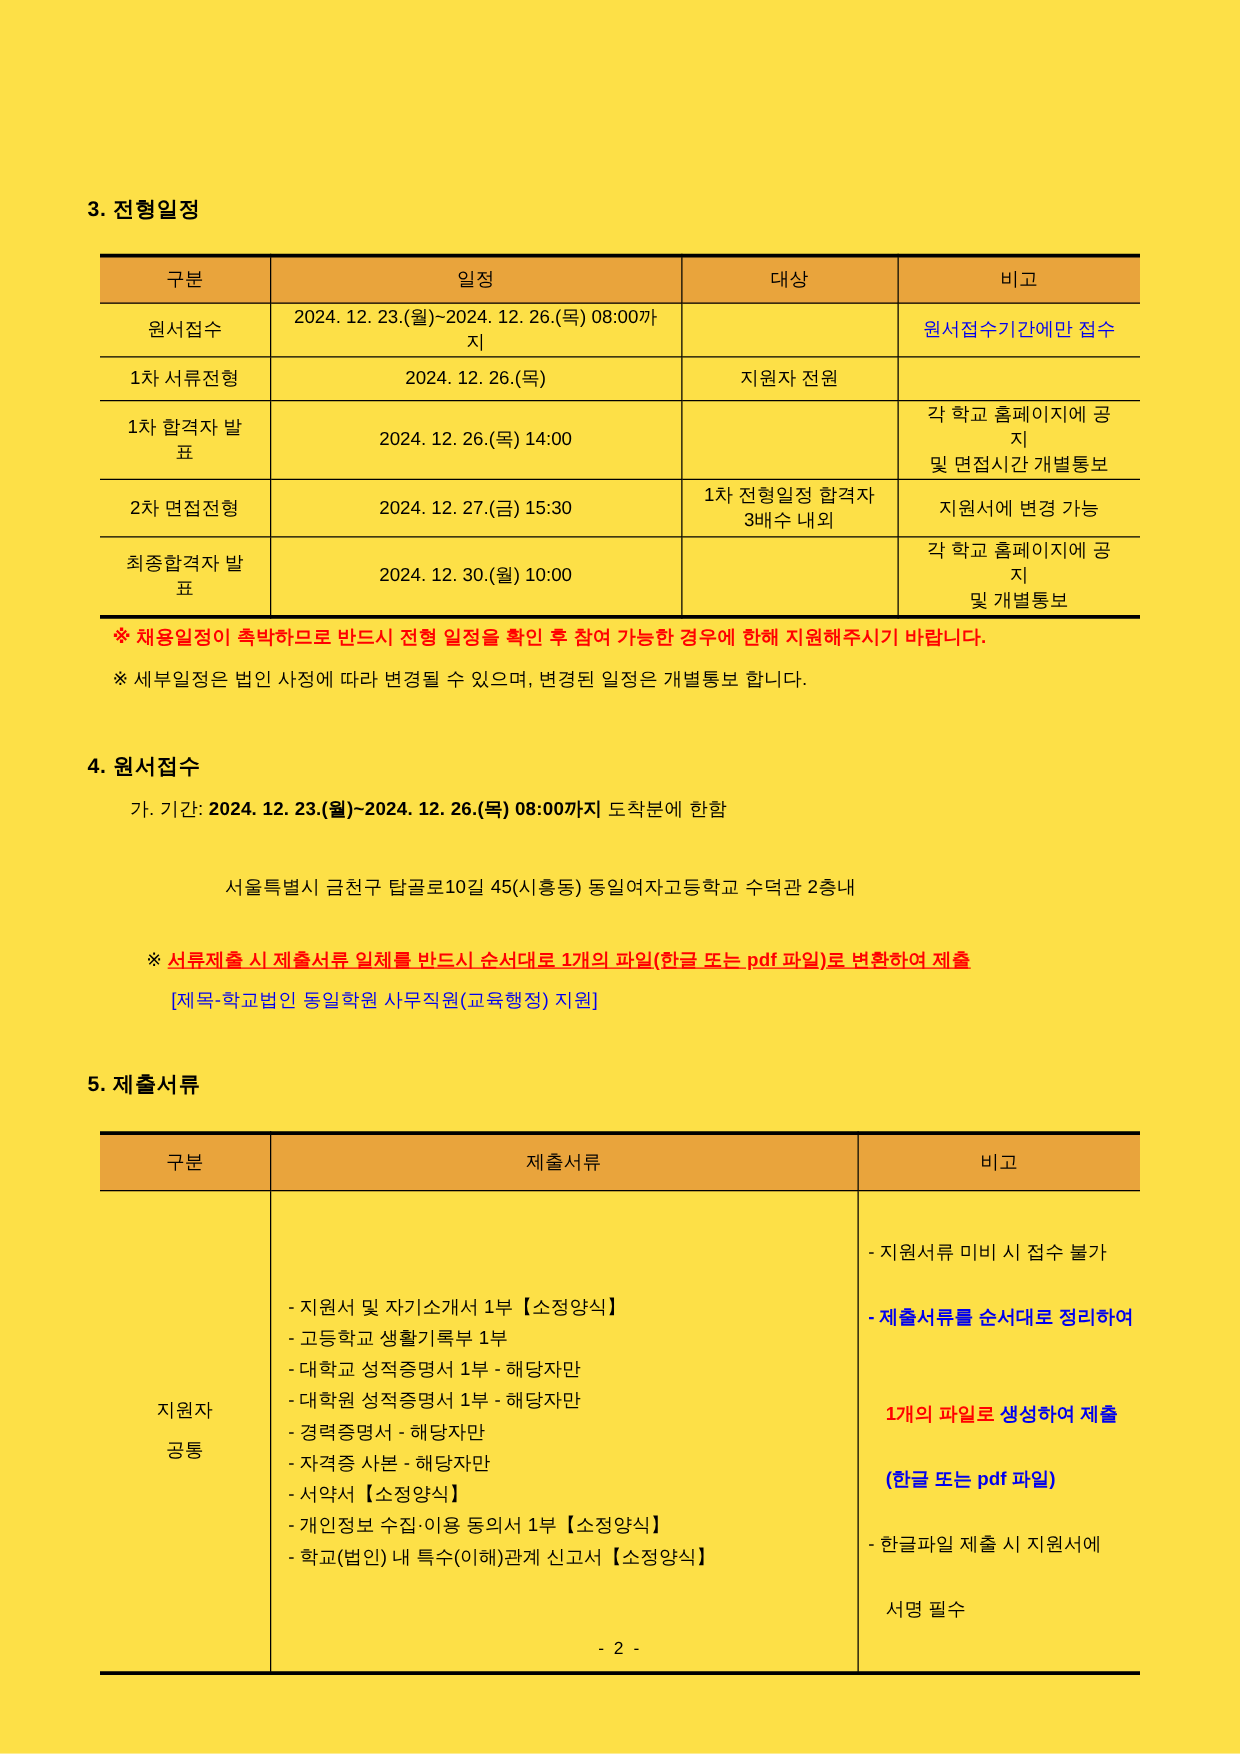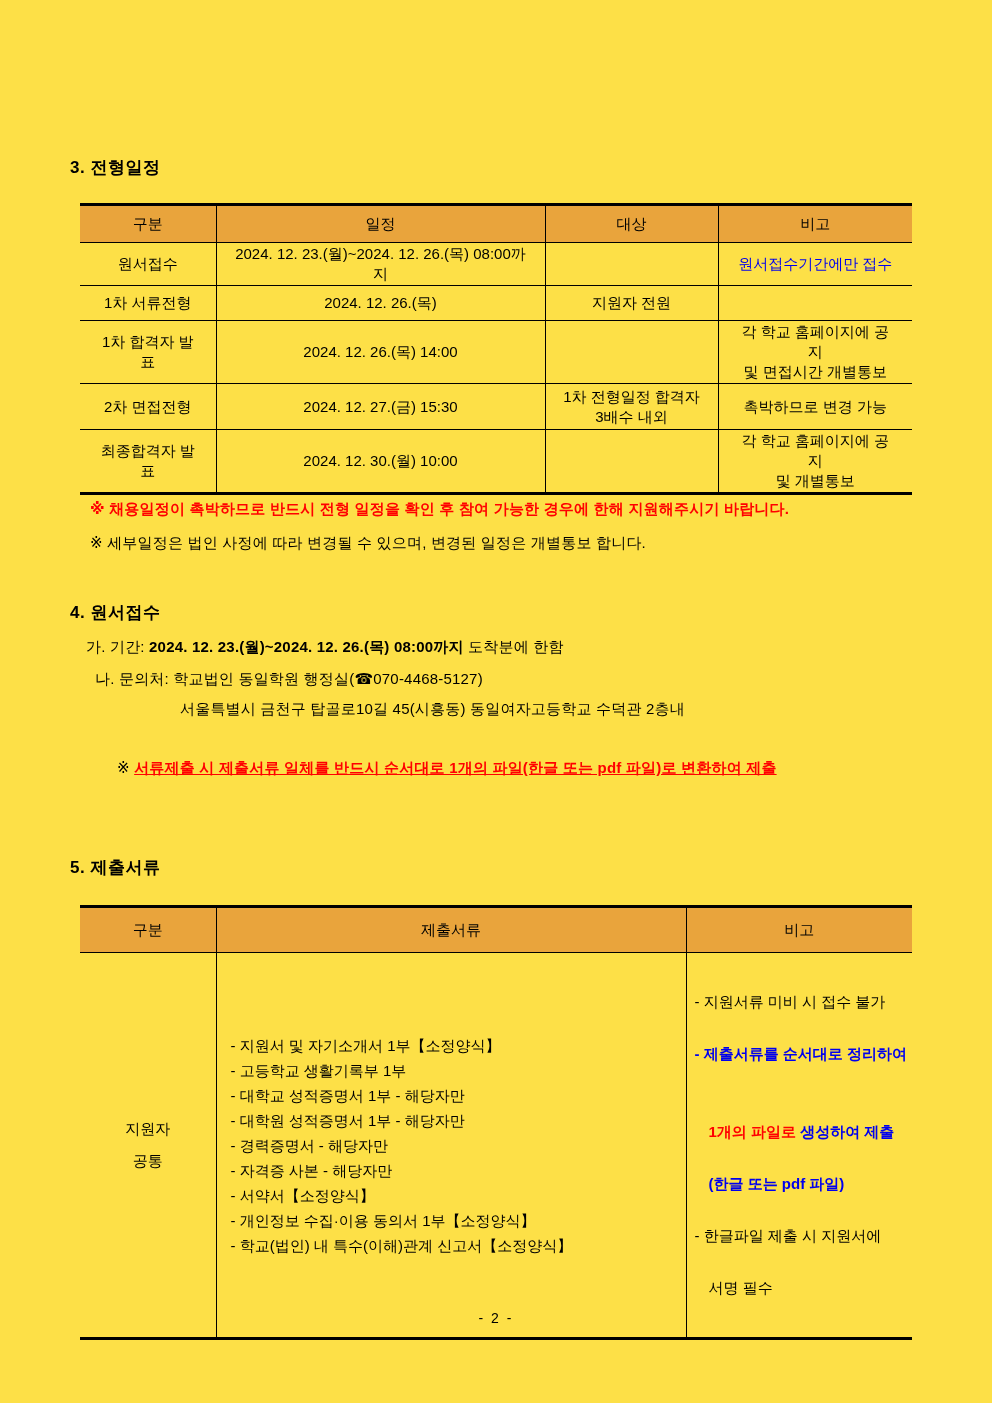--- a/index.html
+++ b/index.html
@@ -87,45 +87,45 @@
       <td>2024. 12. 26.(목) 14:00</td>
       <td></td>
       <td>각 학교 홈페이지에 공지
 및 면접시간 개별통보</td>
     </tr>
     <tr class="r4">
       <td>2차 면접전형</td>
       <td>2024. 12. 27.(금) 15:30</td>
       <td>1차 전형일정 합격자
 3배수 내외</td>
-      <td>촉박하므로 변경 가능</td>
+      <td>지원서에 변경 가능</td>
     </tr>
     <tr class="r5">
       <td>최종합격자 발표</td>
       <td>2024. 12. 30.(월) 10:00</td>
       <td></td>
       <td>각 학교 홈페이지에 공지
 및 개별통보</td>
     </tr>
   </tbody>
     </table>
 
   <div class="note-line" style="top:534px;">※ 세부일정은 법인 사정에 따라 변경될 수 있으며, 변경된 일정은 개별통보 합니다.</div>
   <div class="note-line red bold" style="top:500px;">※ 채용일정이 촉박하므로 반드시 전형 일정을 확인 후 참여 가능한 경우에 한해 지원해주시기 바랍니다.</div>
 
   <div class="sec-title" style="top:601px;">4. 원서접수</div>
 
-  <div class="s4-line" style="left:86px; top:638px;">
+  <div class="s4-line" style="left:104px; top:638px;">
     <span>가. 기간: </span><span class="bold">2024. 12. 23.(월)~2024. 12. 26.(목) 08:00까지</span><span> 도착분에 한함</span>
   </div>
-  <div class="s4-line" style="left:95px; top:670px;">나. 문의처: 학교법인 동일학원 행정실(☎070-4468-5127)</div>
   <div class="s4-line" style="left:180px; top:700px;">서울특별시 금천구 탑골로10길 45(시흥동) 동일여자고등학교 수덕관 2층내</div>
   <div class="s4-line" style="left:117px; top:759px;">
     <span>※ </span><span class="red bold u">서류제출 시 제출서류 일체를 반드시 순서대로 1개의 파일(한글 또는 pdf 파일)로 변환하여 제출</span>
   </div>
+  <div class="s4-line blue" style="left:137px; top:791px;">[제목-학교법인 동일학원 사무직원(교육행정) 지원]</div>
 
   <div class="sec-title" style="top:856px;">5. 제출서류</div>
 
   <table class="doc" id="submit-table">
     <colgroup>
         <col style="width:136px">
         <col style="width:470px">
         <col style="width:226px">
       </colgroup>
     <tbody>

